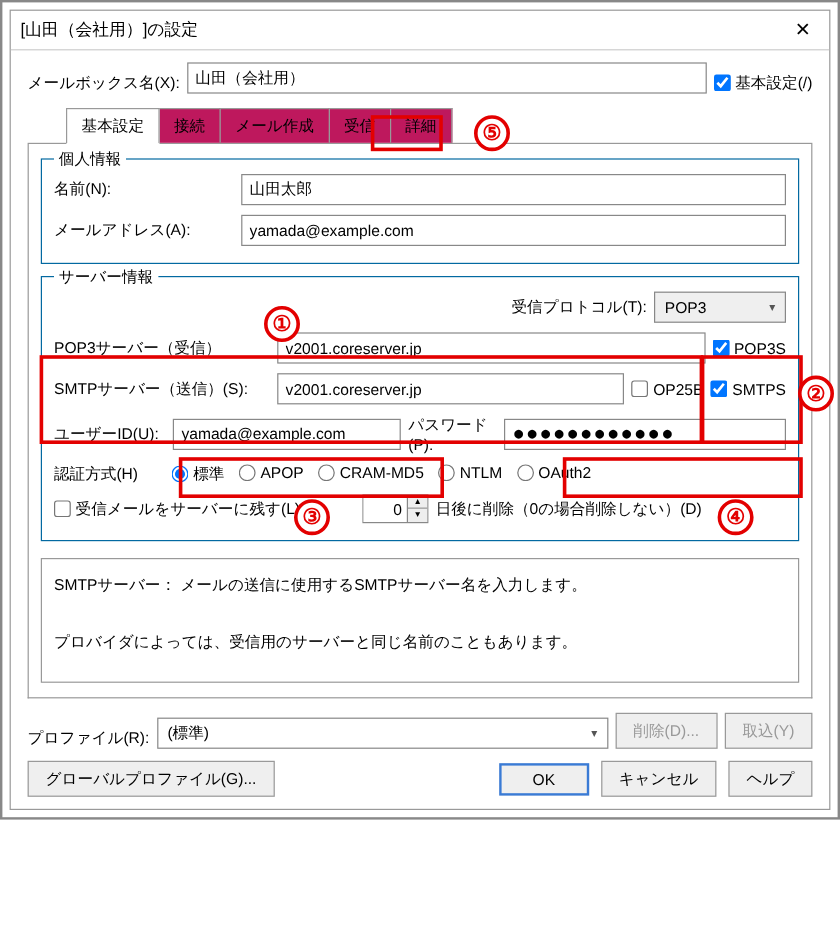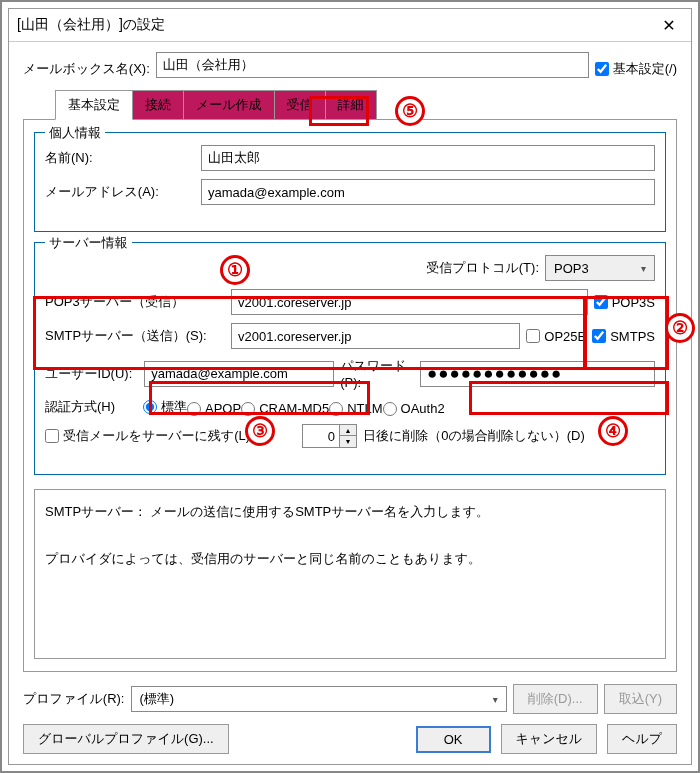--- a/index.html
+++ b/index.html
@@ -4,21 +4,21 @@
   <style>
     * { box-sizing: border-box; margin: 0; padding: 0; }
     body {
       width: 700px;
       height: 773px;
       font-family: 'Meiryo', 'MS PGothic', sans-serif;
       font-size: 13px;
       background: #fff;
       position: relative;
     }
-    .outer-border { border: 2px solid #888; width: 700px; height: 773px; padding: 6px; }
+    .outer-border { border: 2px solid #888; width: 700px; height: 683px; padding: 6px; }
     .window { border: 1px solid #999; width: 100%; height: 100%; background: #fff; display: flex; flex-direction: column; }
     .titlebar { display: flex; align-items: center; padding: 6px 8px; border-bottom: 1px solid #ccc; }
     .titlebar-title { flex: 1; font-size: 14px; }
     .close-btn { width: 28px; height: 20px; display: flex; align-items: center; justify-content: center; cursor: pointer; font-size: 16px; }
     .content { padding: 10px 14px; flex: 1; display: flex; flex-direction: column; }
     .row { display: flex; align-items: flex-end; margin-bottom: 8px; gap: 6px; }
     .label-cell { white-space: nowrap; }
     input[type="text"], input[type="password"] {
       border: 1px solid #888;
       padding: 4px 6px;
@@ -41,39 +41,39 @@
       position: relative;
       margin-left: -1px;
     }
     .tab:first-child { margin-left: 0; }
     .tab.active { background: #fff; border-bottom: 1px solid #fff; margin-bottom: -1px; z-index: 2; margin-left: 32px; }
     .tab-body { border: 1px solid #999; border-top: none; padding: 12px 10px; flex: 1; display: flex; flex-direction: column; }
     
     .fieldset { border: 1px solid #0369a1; padding: 12px 10px 10px 10px; margin-bottom: 10px; position: relative; }
     .fieldset-legend { position: absolute; top: -9px; left: 10px; background: #fff; padding: 0 4px; font-size: 13px; }
     .form-row { display: flex; align-items: center; margin-bottom: 8px; gap: 6px; }
-    .form-row:last-child { margin-bottom: 16px; }
+    .form-row:last-child { margin-bottom: 4px; }
     .fl { width: 150px; }
     
     .combo { border: 1px solid #888; height: 26px; display: flex; align-items: center; padding: 0 8px; position: relative; background: #efefef; min-width: 110px; }
     .combo-val { flex: 1; }
     .combo-chev { font-size: 10px; color: #555; }
     
-    .radio-group { display: flex; align-items: flex-end; flex-wrap: wrap; }
+    .radio-group { display: flex; align-items: flex-start; gap: 12px; flex-wrap: wrap; }
     .radio { display: inline-flex; align-items: center; gap: 4px; }
     .radio input { width: 14px; height: 14px; }
     
     .spinner { display: inline-flex; border: 1px solid #888; height: 24px; }
     .spinner input { border: none; width: 36px; text-align: right; padding: 0 4px; height: 22px; }
     .spinner-btns { display: flex; flex-direction: column; border-left: 1px solid #888; }
     .spinner-btn { width: 16px; height: 11px; font-size: 7px; line-height: 11px; text-align: center; background: #eee; border: none; cursor: pointer; }
     .spinner-btn:first-child { border-bottom: 1px solid #888; }
     
     .helpbox { border: 1px solid #999; padding: 10px; font-size: 13px; line-height: 1.8; flex: 1; margin-top: 4px; }
-    .bottom-row { display: flex; align-items: center; gap: 6px; margin-bottom: 10px; }
+    .bottom-row { display: flex; align-items: flex-end; gap: 6px; margin-bottom: 10px; }
     .select { border: 1px solid #888; height: 26px; display: flex; align-items: center; padding: 0 8px; flex: 1; position: relative; }
     .wide-select { width: 270px; }
     .btn { border: 1px solid #999; background: #efefef; padding: 5px 14px; font-size: 13px; cursor: pointer; font-family: inherit; }
     .btn.disabled { color: #999; }
     .btn.primary { border: 2px solid #3a7bd5; padding: 4px 26px; }
     .action-row { display: flex; align-items: center; gap: 10px; }
     .action-row .spacer { flex: 1; }
     
     .hl { position: absolute; border: 3px solid #e30000; pointer-events: none; z-index: 50; }
     .circnum {

